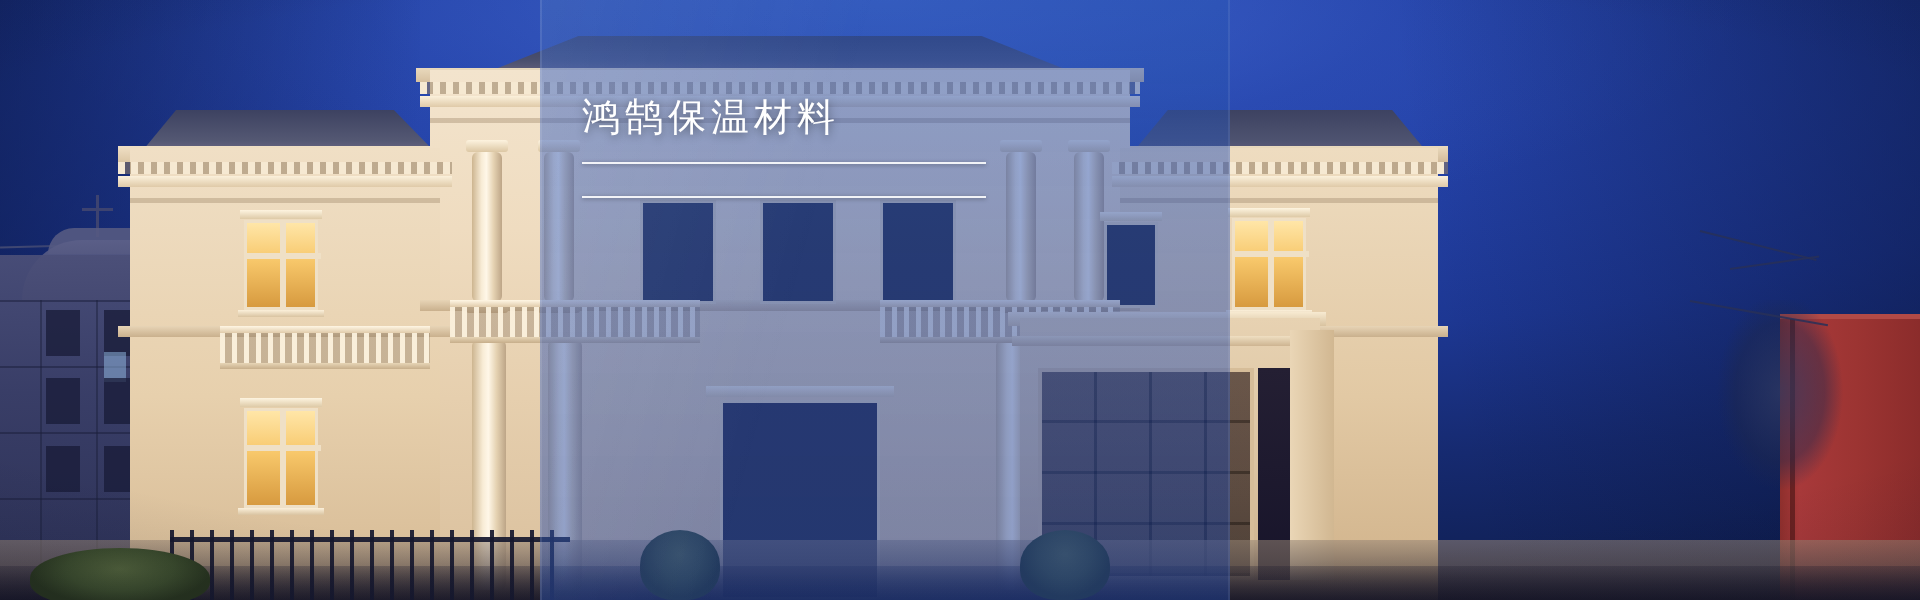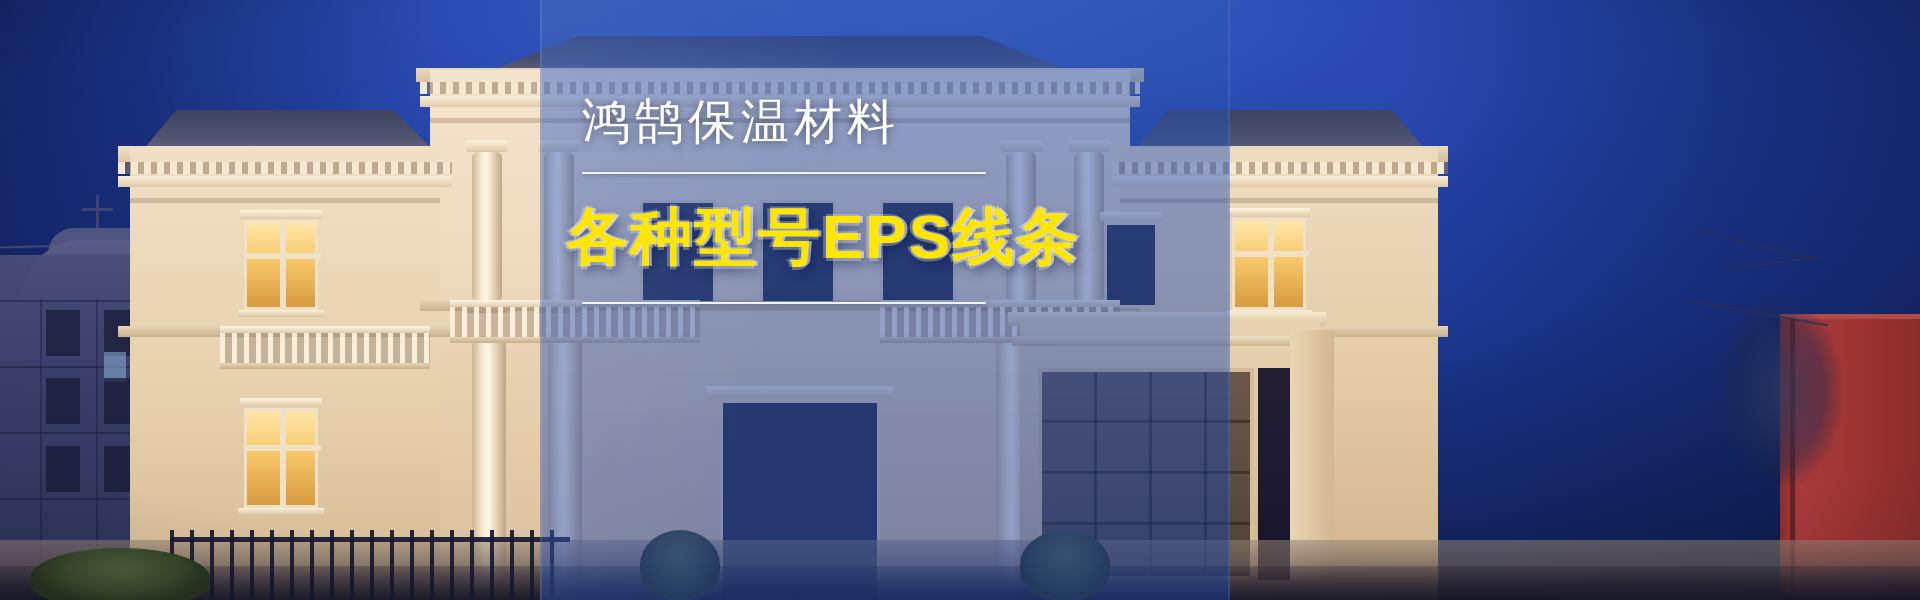--- a/index.html
+++ b/index.html
@@ -151,21 +151,21 @@
     background:linear-gradient(180deg, rgba(40,86,190,.50) 0%, rgba(34,74,172,.47) 45%, rgba(30,66,158,.50) 100%);
     backdrop-filter:saturate(.9);}
   .overlay-edge-l{position:absolute;left:540px;top:0;width:2px;height:600px;background:rgba(255,255,255,.10);}
   .overlay-edge-r{position:absolute;left:1228px;top:0;width:2px;height:600px;background:rgba(255,255,255,.08);}
   .overlay-diag{position:absolute;left:540px;top:0;width:690px;height:600px;
     background:linear-gradient(105deg, rgba(255,255,255,.07) 0%, rgba(255,255,255,0) 40%);}
 
   
   .textblock{position:absolute;left:556px;top:98px;width:660px;}
   .brand{
-    color:#ffffff;font-size:48px;line-height:1;letter-spacing:5px;
+    color:#ffffff;font-size:38px;line-height:1;letter-spacing:5px;
     text-shadow:0 2px 10px rgba(0,0,0,.45);font-weight:400;
     margin:0 0 26px 26px;white-space:nowrap;
   }
   .rule{height:2px;background:rgba(255,255,255,.88);margin:0 0 30px 26px;width:404px;
     box-shadow:0 1px 4px rgba(0,0,0,.35);}
   .rule.bottom{margin:32px 0 26px 26px;}
   .headline{
     color:#ffe600;font-weight:700;font-size:62px;line-height:1.07;
     letter-spacing:2px;white-space:nowrap;margin:0 0 0 10px;
     text-shadow:
@@ -347,17 +347,16 @@
   <div class="vignette"></div>
 
   <div class="overlay"></div>
   <div class="overlay-diag"></div>
   <div class="overlay-edge-l"></div>
   <div class="overlay-edge-r"></div>
 
   <div class="textblock">
     <div class="brand">鸿鹄保温材料</div>
     <div class="rule"></div>
-    <div class="headline">各种型号EPS线条</div>
     <div class="rule bottom"></div>
   </div>
 
 </div>
 
 </body></html>

